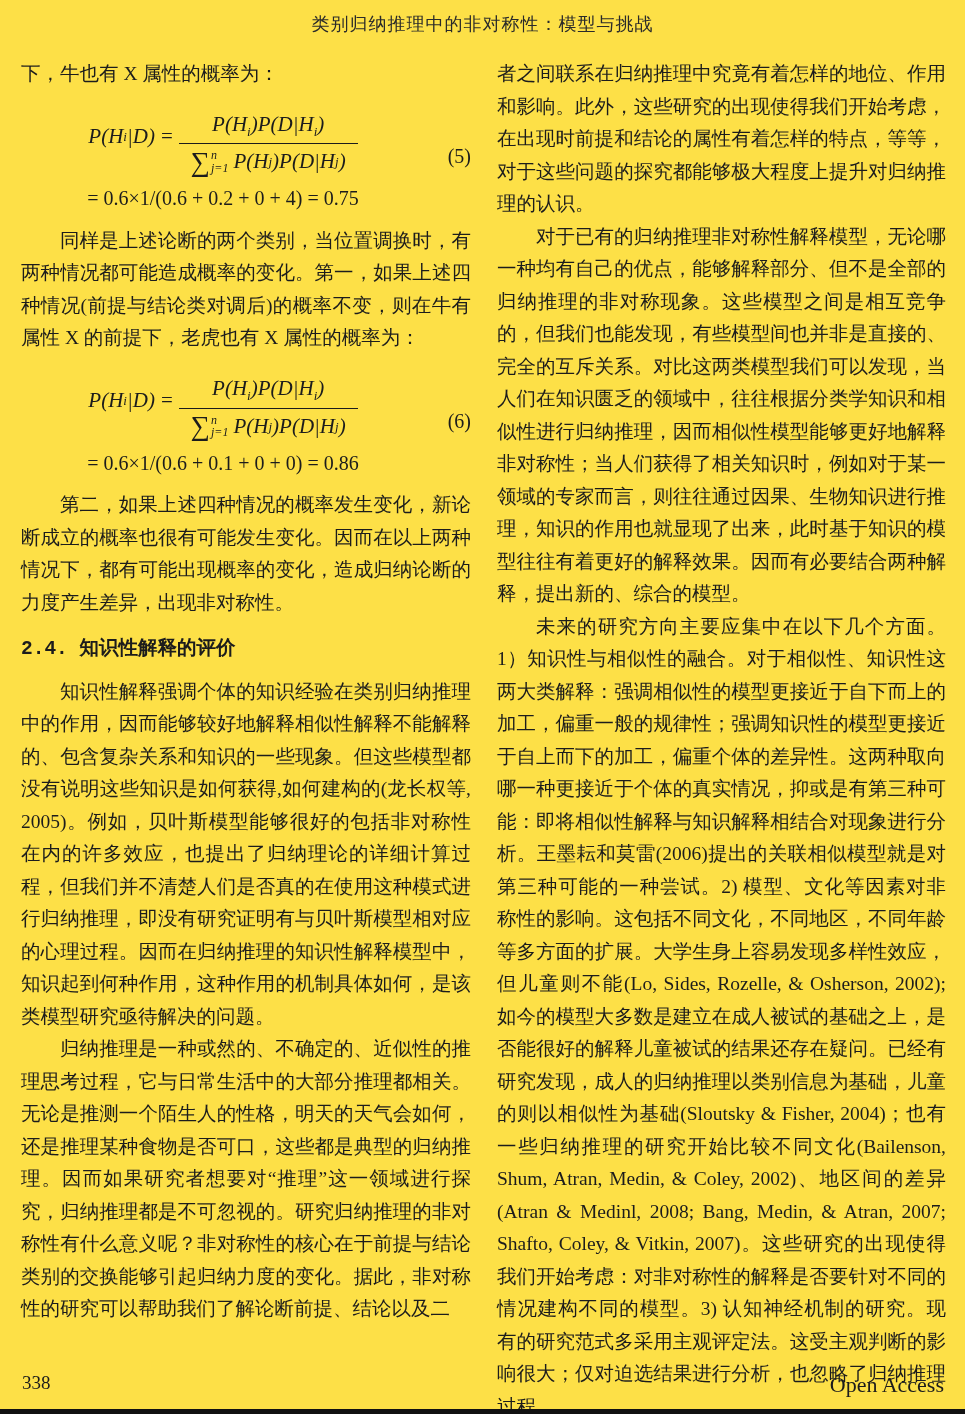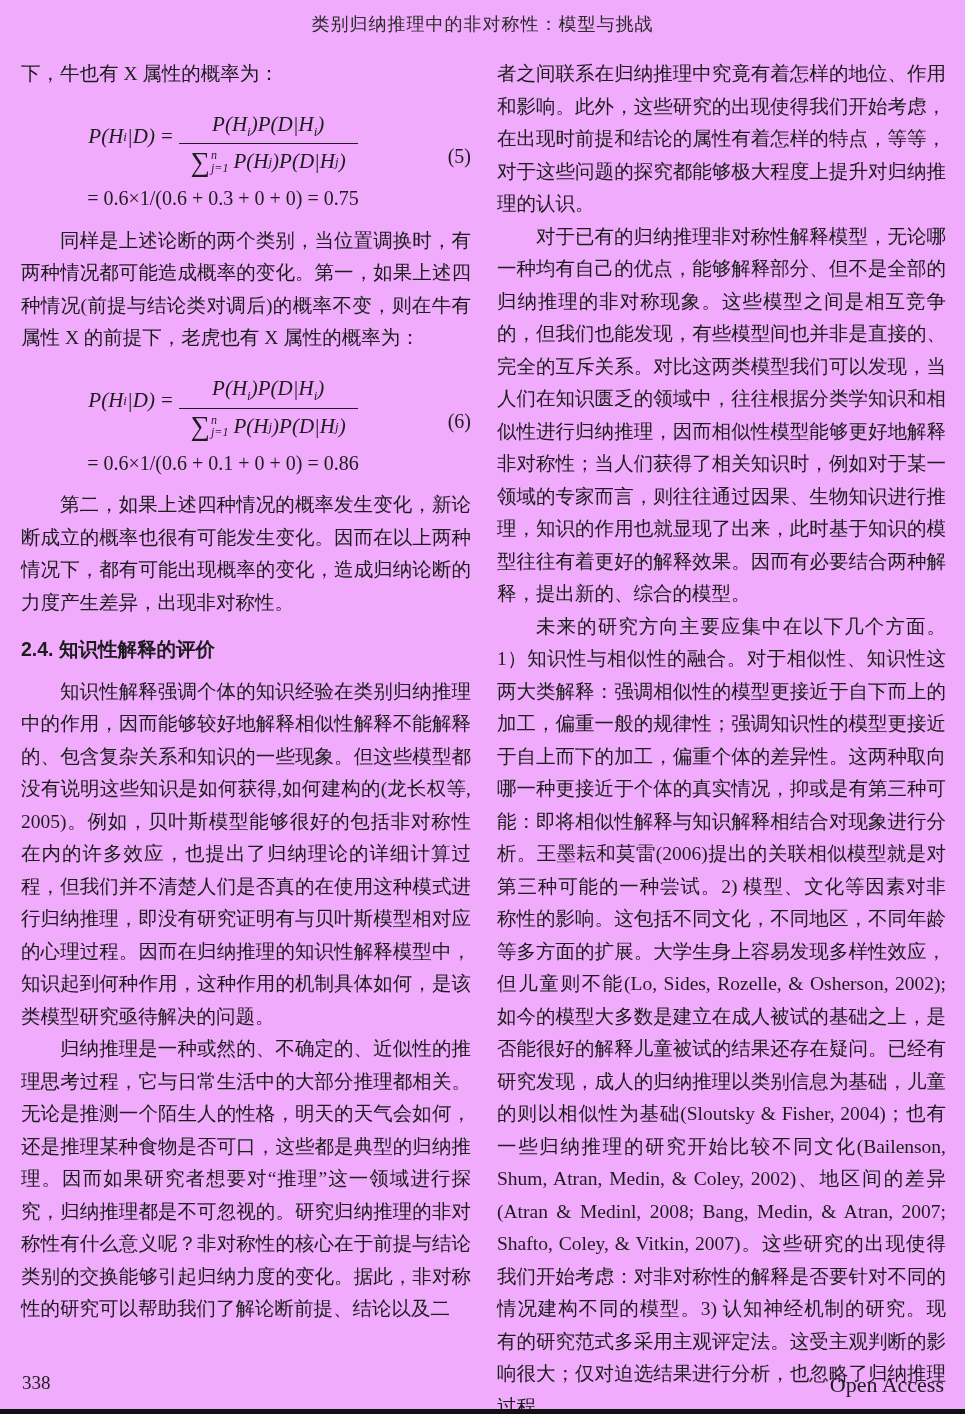--- a/index.html
+++ b/index.html
@@ -1,38 +1,38 @@
 <!DOCTYPE html>
 <html><head>
 <meta charset="utf-8">
 <style>
   html,body { margin:0; padding:0; background:#e8e8e8; }
   .page {
     position:relative;
     width:965px; height:1414px;
     margin:0 auto;
-    background:#f0abfc;
+    background:#fde047;
     font-family:"Liberation Serif","DejaVu Serif",serif;
     color:#1c1c1c;
     overflow:hidden;
   }
   .page-title {
     position:absolute; top:12px; left:0; width:100%;
     text-align:center;
     font-size:18px; letter-spacing:1px;
     color:#2a2a2a;
   }
   .col { position:absolute; top:58px; font-size:19.5px; line-height:32.5px; text-align:justify; }
   .col-left  { left:21px;  width:450px; }
   .col-right { left:497px; width:449px; }
   p { margin:0; }
   p.indent { text-indent:2em; }
 
   .sec-heading {
-    font-family:Liberation Sans, sans-serif;
+    font-family:Liberation Mono, monospace;
     font-weight:bold; text-align:left; text-indent:0;
   }
   .sec-sub  { font-size:19.5px; margin:14px 0 10px; }
   .sec-main { font-size:22px;  margin:16px 0 12px; }
 
   
   .equation { display:flex; align-items:center; margin:8px 0 10px; }
   .eq-main { flex:1; display:flex; flex-direction:column; align-items:center; }
   .eq-line1 { display:flex; align-items:center; font-style:italic; font-size:21px; line-height:1.2; }
   .eq-lhs { display:inline-flex; align-items:center; }
@@ -79,21 +79,21 @@
                   <span>j=1</span>
                 </span>
                 <span>P(H</span>
                 <sub class="vs">j</sub>
                 <span>)P(D|H</span>
                 <sub class="vs">j</sub>
                 <span>)</span>
               </span>
           </span>
         </div>
-        <div class="eq-line2">= 0.6×1/(0.6 + 0.3 + 0 + 0) = 0.75</div>
+        <div class="eq-line2">= 0.6×1/(0.6 + 0.2 + 0 + 4) = 0.75</div>
       </div>
       <span class="eq-number">(5)</span>
     </div>
 
     <p class="indent">同样是上述论断的两个类别，当位置调换时，有两种情况都可能造成概率的变化。第一，如果上述四种情况(前提与结论类对调后)的概率不变，则在牛有属性 X 的前提下，老虎也有 X 属性的概率为：</p>
 
     <div class="equation">
       <div class="eq-main">
         <div class="eq-line1">
           <span class="eq-lhs">

